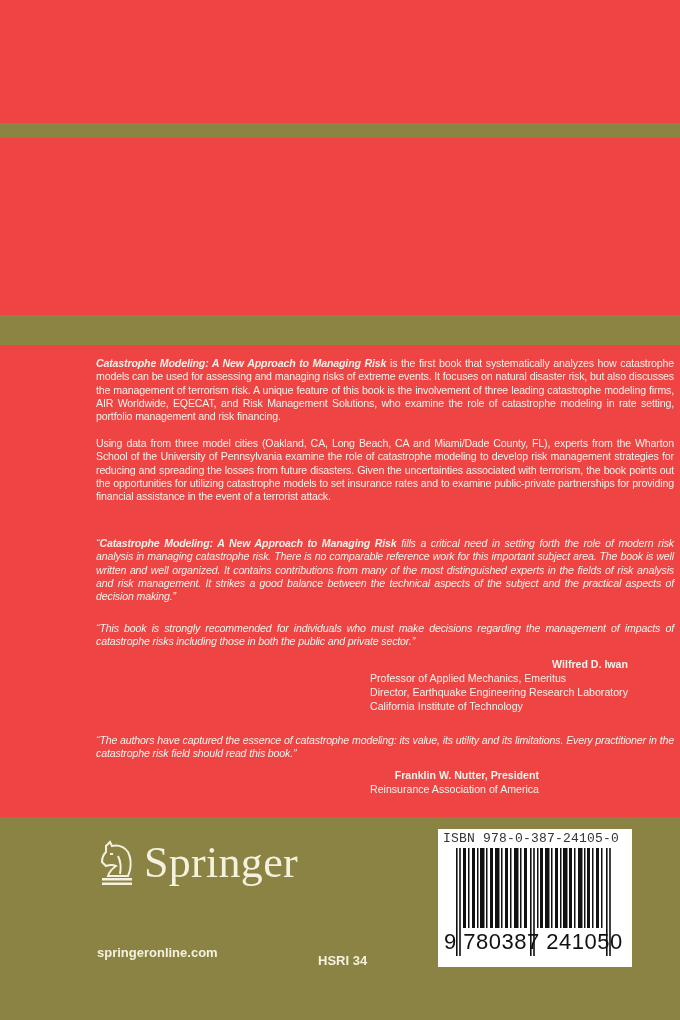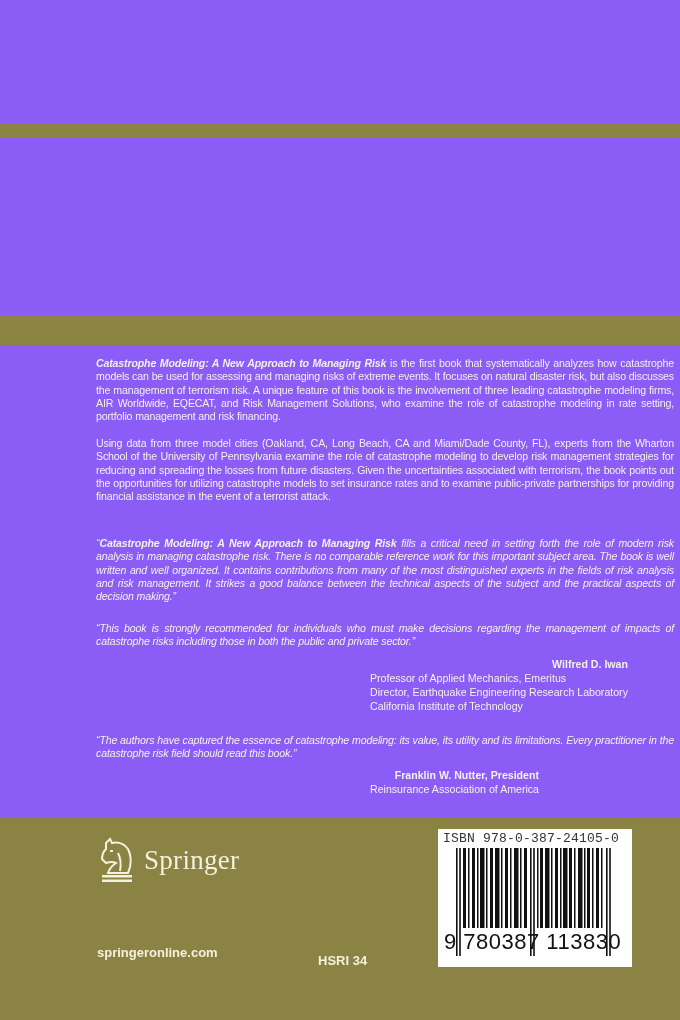--- a/index.html
+++ b/index.html
@@ -1,35 +1,35 @@
 <!DOCTYPE html>
 <html><head>
   <meta charset="utf-8">
   <style>
     * { margin: 0; padding: 0; box-sizing: border-box; }
     html, body { width: 680px; height: 1020px; overflow: hidden; background: #014f32; }
-    .page { position: relative; width: 680px; height: 848px; background: #8b5cf6; font-family: "Liberation Sans", sans-serif; color: #f2f2ea; }
+    .page { position: relative; width: 680px; height: 848px; background: #ef4444; font-family: "Liberation Sans", sans-serif; color: #f2f2ea; }
     .stripe { position: absolute; left: 0; width: 680px; background: #8b8442; }
     .stripe-top { top: 123px; height: 15px; }
     .stripe-mid { top: 315px; height: 30px; }
     .body-text { position: absolute; left: 96px; width: 578px; font-size: 10.6px; line-height: 13.3px; letter-spacing: -0.15px; text-align: justify; }
     .p1 { top: 357px; }
     .p2 { top: 437px; }
     .q1 { top: 537px; font-style: italic; }
     .q2 { top: 622px; font-style: italic; }
     .q3 { top: 734px; font-style: italic; }
     .bi { font-weight: bold; font-style: italic; }
     .attrib { position: absolute; left: 370px; font-size: 10.6px; line-height: 14px; }
     .attrib .name { font-weight: bold; text-align: right; }
     .a1 { top: 657px; }
     .a2 { top: 768px; }
     .footer { position: absolute; left: 0; top: 817px; width: 680px; height: 203px; background: #8a8343; }
     .logo { position: absolute; left: 98px; top: 20px; display: flex; align-items: center; }
     .logo svg { width: 38px; height: 46px; }
-    .logo-text { font-family: "Liberation Serif", serif; font-size: 27px; color: #f4f1de; margin-left: 8px; letter-spacing: 0.3px; }
+    .logo-text { font-family: "Liberation Serif", serif; font-size: 44px; color: #f4f1de; margin-left: 8px; letter-spacing: 0.3px; }
     .site { position: absolute; left: 97px; top: 128px; font-size: 13px; font-weight: bold; color: #f4f1de; }
     .code { position: absolute; left: 318px; top: 136px; font-size: 13px; font-weight: bold; color: #f4f1de; }
     .barcode-box { position: absolute; left: 438px; top: 12px; width: 194px; height: 138px; background: #ffffff; }
     .isbn { position: absolute; left: 5px; top: 2px; font-family: "Liberation Mono", monospace; font-size: 13px; color: #333; letter-spacing: 0.2px; }
     .bars { position: absolute; left: 18px; top: 19px; width: 160px; height: 108px; }
     .ean { position: absolute; left: 6px; top: 100px; font-family: "Liberation Sans", sans-serif; font-size: 22px; color: #111; background: transparent; letter-spacing: 0.5px; }
   </style>
 </head>
 <body>
 
@@ -107,16 +107,16 @@
           <rect x="122" y="0" width="4.5" height="80"></rect>
           <rect x="128" y="0" width="1.5" height="80"></rect>
           <rect x="131" y="0" width="3" height="80"></rect>
           <rect x="136" y="0" width="1.5" height="80"></rect>
           <rect x="140" y="0" width="3" height="80"></rect>
           <rect x="145" y="0" width="1.5" height="80"></rect>
           <rect x="150" y="0" width="1.6" height="108"></rect>
           <rect x="153.2" y="0" width="1.6" height="108"></rect>
         </g>
       </svg>
-      <span class="ean">9 780387 113830</span>
+      <span class="ean">9 780387 241050</span>
     </div>
   </div>
 </div>
 
 </body></html>

